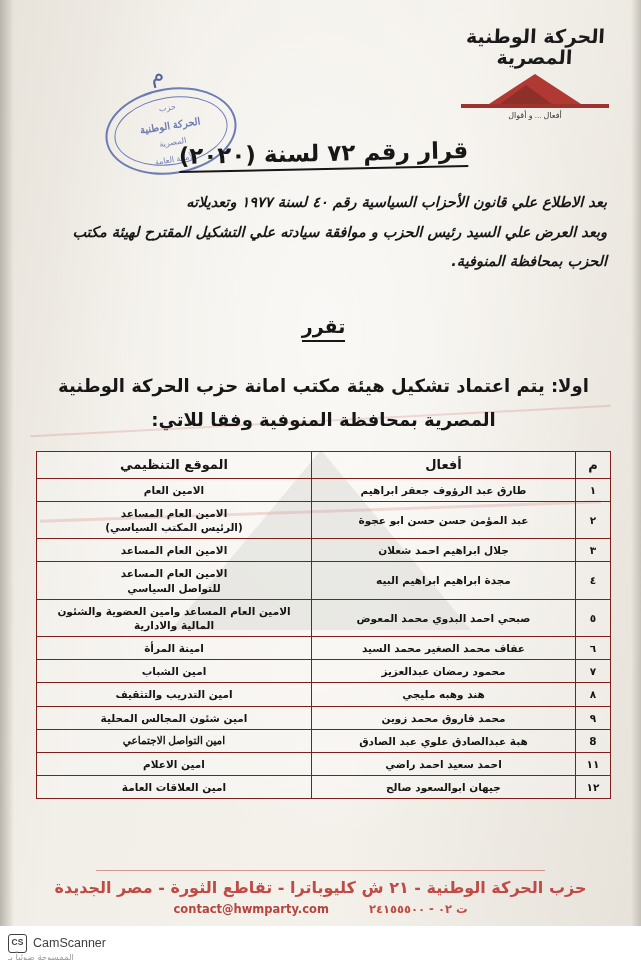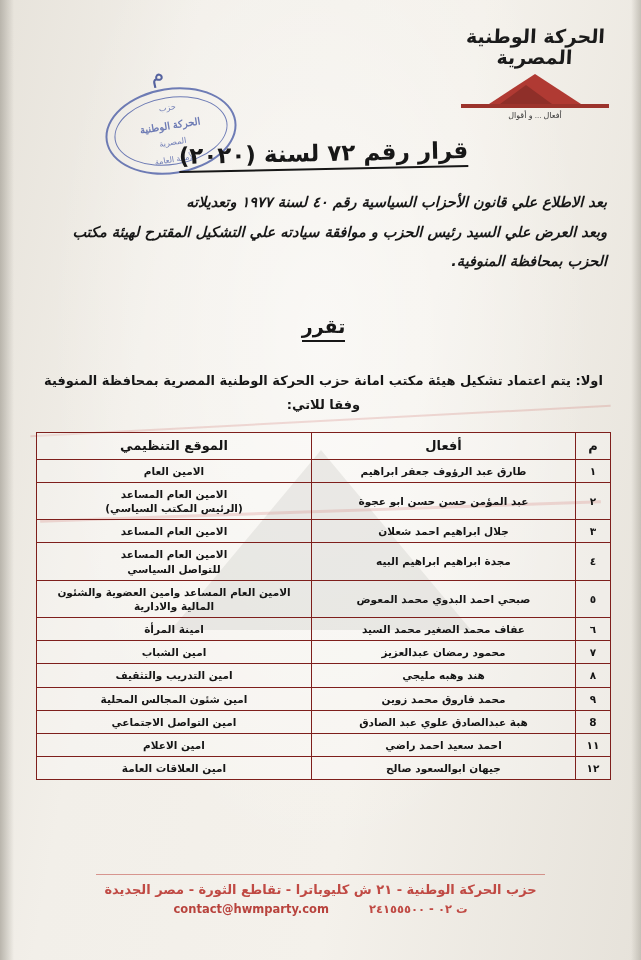--- a/index.html
+++ b/index.html
@@ -240,21 +240,21 @@
     margin-top: 40px;
     letter-spacing: 9px;
   }
   .decides span {
     border-bottom: 2px solid #171717;
     padding-bottom: 3px;
   }
 
   .firstly {
     margin-top: 32px;
-    font-size: 13px;
+    font-size: 18px;
     font-weight: bold;
     line-height: 1.9;
     text-align: center;
   }
 
   
   .tbl-wrap {
     margin-top: 14px;
     padding-left: 4px;
     padding-right: 4px;
@@ -290,21 +290,21 @@
     color: #c04a44;
     font-family: "DejaVu Sans", sans-serif;
   }
   .footer-sep {
     width: 70%;
     margin: 0 auto 7px auto;
     height: 1px;
     background: rgba(192,74,68,0.55);
   }
   .footer-line1 {
-    font-size: 13px;
+    font-size: 16px;
     font-weight: bold;
     margin-bottom: 5px;
   }
   .footer-line2 {
     font-size: 11.5px;
     font-weight: bold;
     display: flex;
     justify-content: center;
     gap: 40px;
     direction: rtl;
@@ -451,21 +451,21 @@
               <td class="col-pos" style="white-space: pre-line;">امين التدريب والتثقيف</td>
             </tr>
             <tr>
               <td class="col-no">٩</td>
               <td class="col-name">محمد فاروق محمد زوين</td>
               <td class="col-pos" style="white-space: pre-line;">امين شئون المجالس المحلية</td>
             </tr>
             <tr>
               <td class="col-no">8</td>
               <td class="col-name">هبة عبدالصادق علوي عبد الصادق</td>
-              <td class="col-pos" style="white-space: pre-line;">امين التواصل الاجتماعي</td>
+              <td class="col-pos" style="white-space: pre-line; font-family: Liberation Serif, serif;">امين التواصل الاجتماعي</td>
             </tr>
             <tr>
               <td class="col-no">١١</td>
               <td class="col-name">احمد سعيد احمد راضي</td>
               <td class="col-pos" style="white-space: pre-line;">امين الاعلام</td>
             </tr>
             <tr>
               <td class="col-no">١٢</td>
               <td class="col-name">جيهان ابوالسعود صالح</td>
               <td class="col-pos" style="white-space: pre-line;">امين العلاقات العامة</td>
@@ -477,13 +477,18 @@
 
   <div class="footer">
     <div class="footer-sep"></div>
     <div class="footer-line1">حزب الحركة الوطنية - ٢١ ش كليوباترا - تقاطع الثورة - مصر الجديدة</div>
     <div class="footer-line2">
       <span>ت ٠٢ - ٢٤١٥٥٥٠٠</span>
       <span class="footer-mail">contact@hwmparty.com</span>
     </div>
   </div>
 
+  <div class="cs-bar">
+    <div class="cs-logo">CS</div>
+    <div class="cs-text">CamScanner</div>
+    <div class="cs-ar">الممسوحة ضوئياً بـ</div>
+  </div>
 </div>
 
 </body></html>

